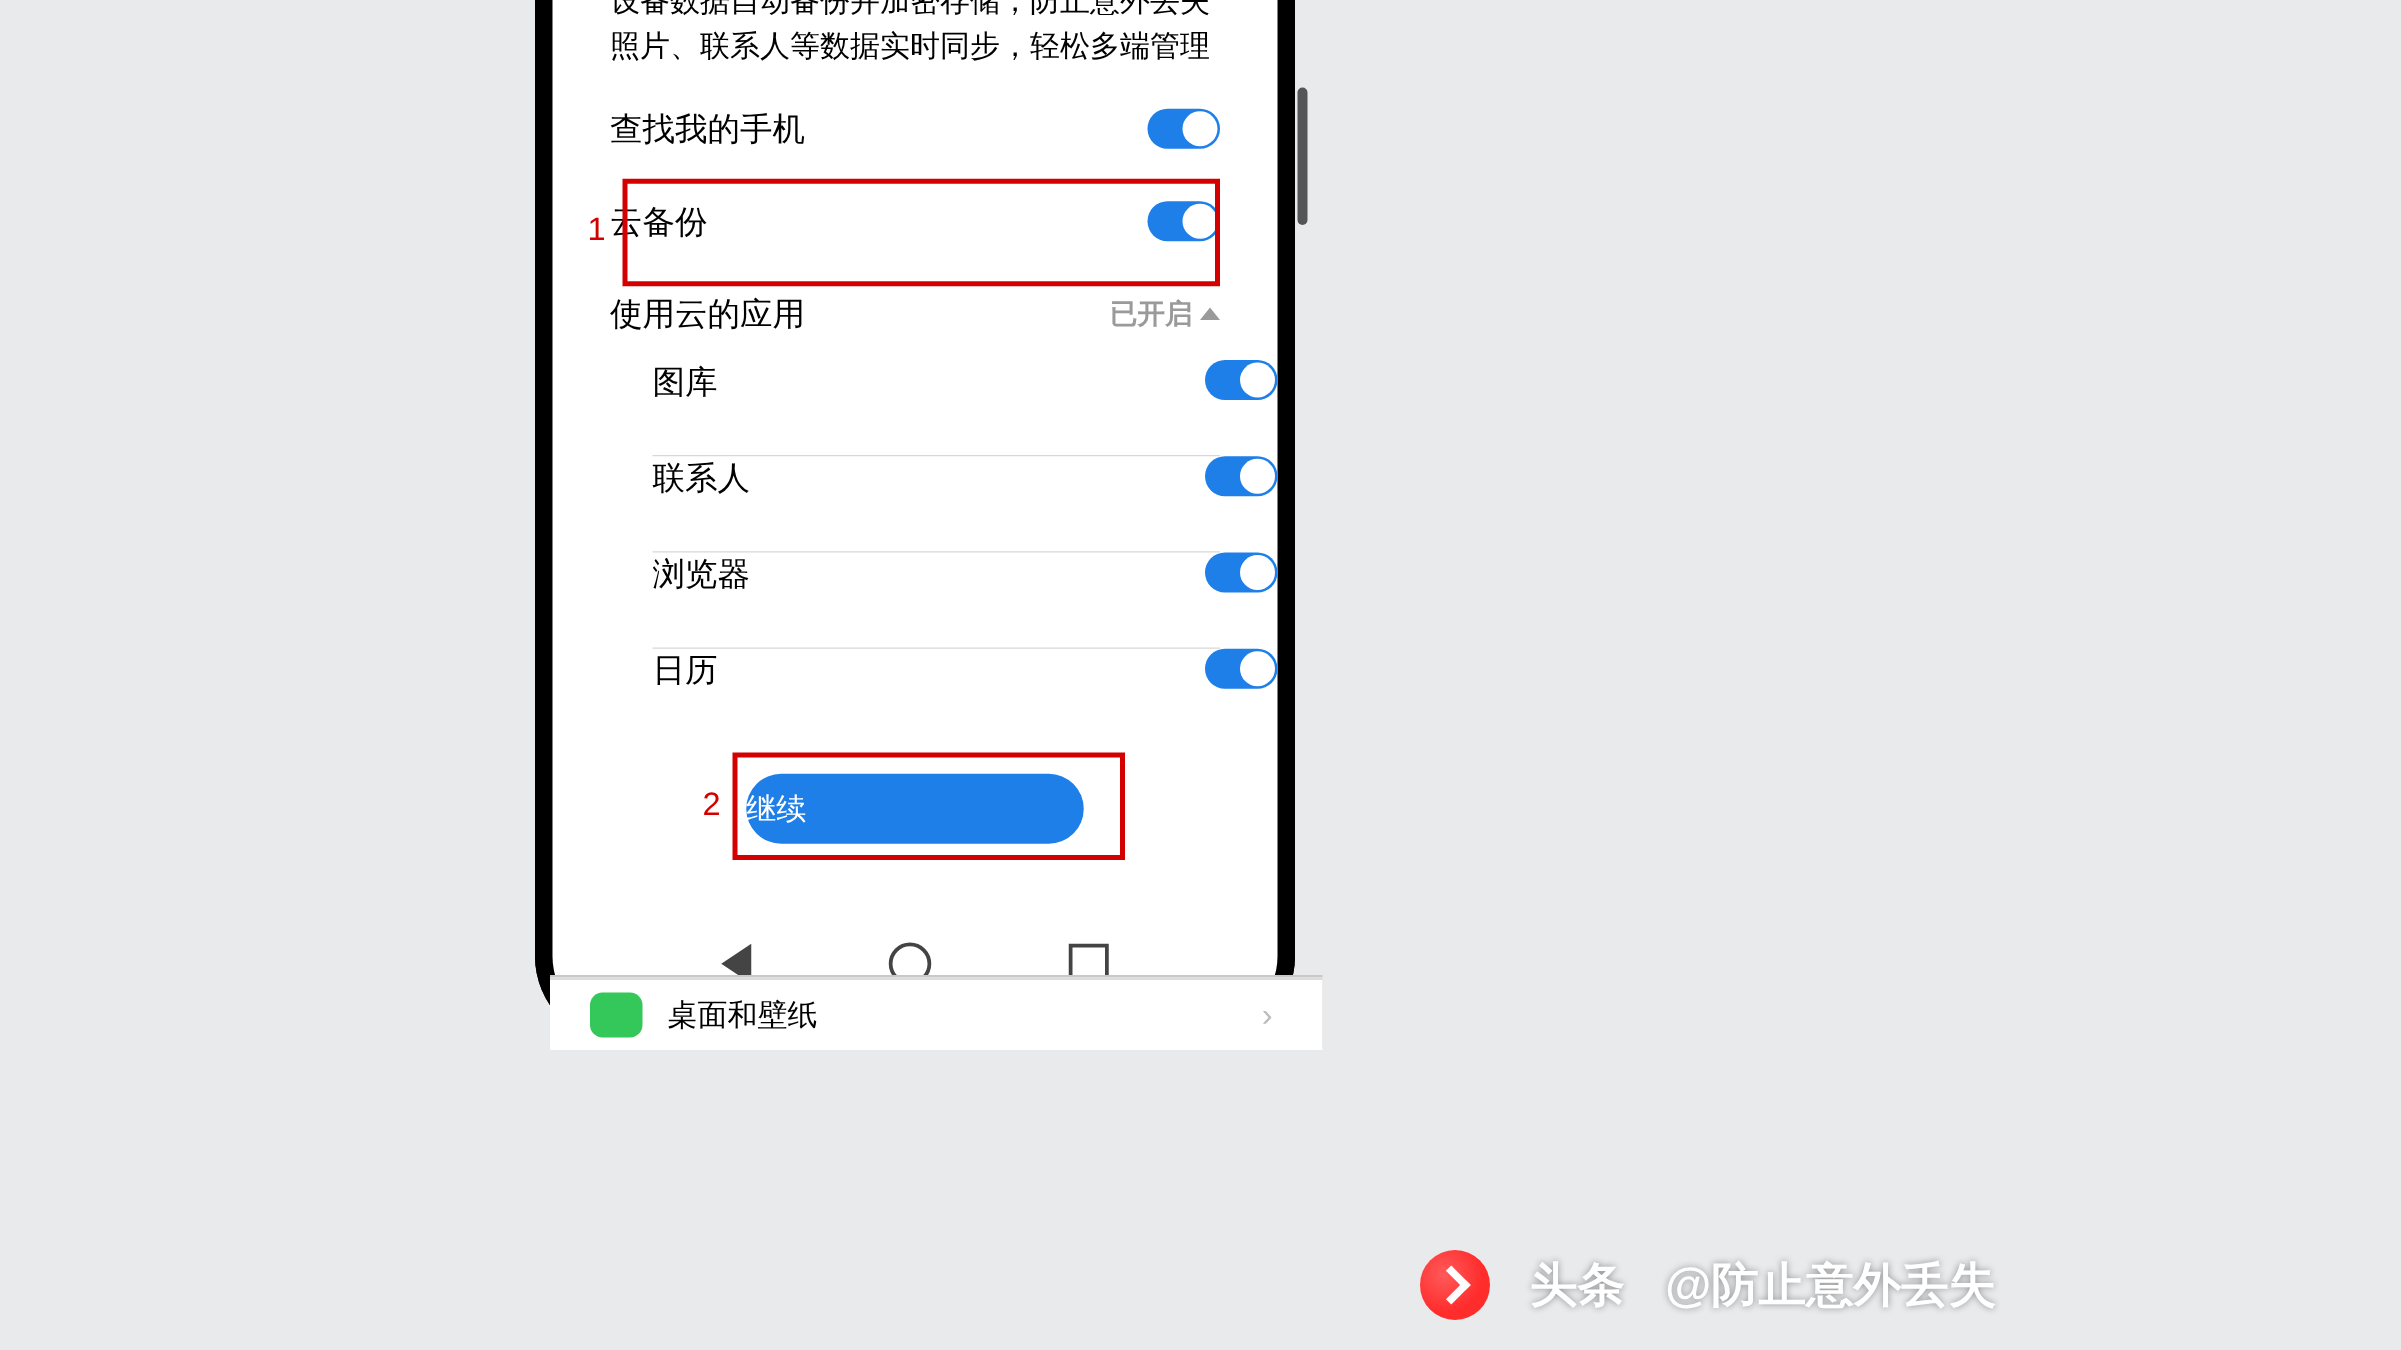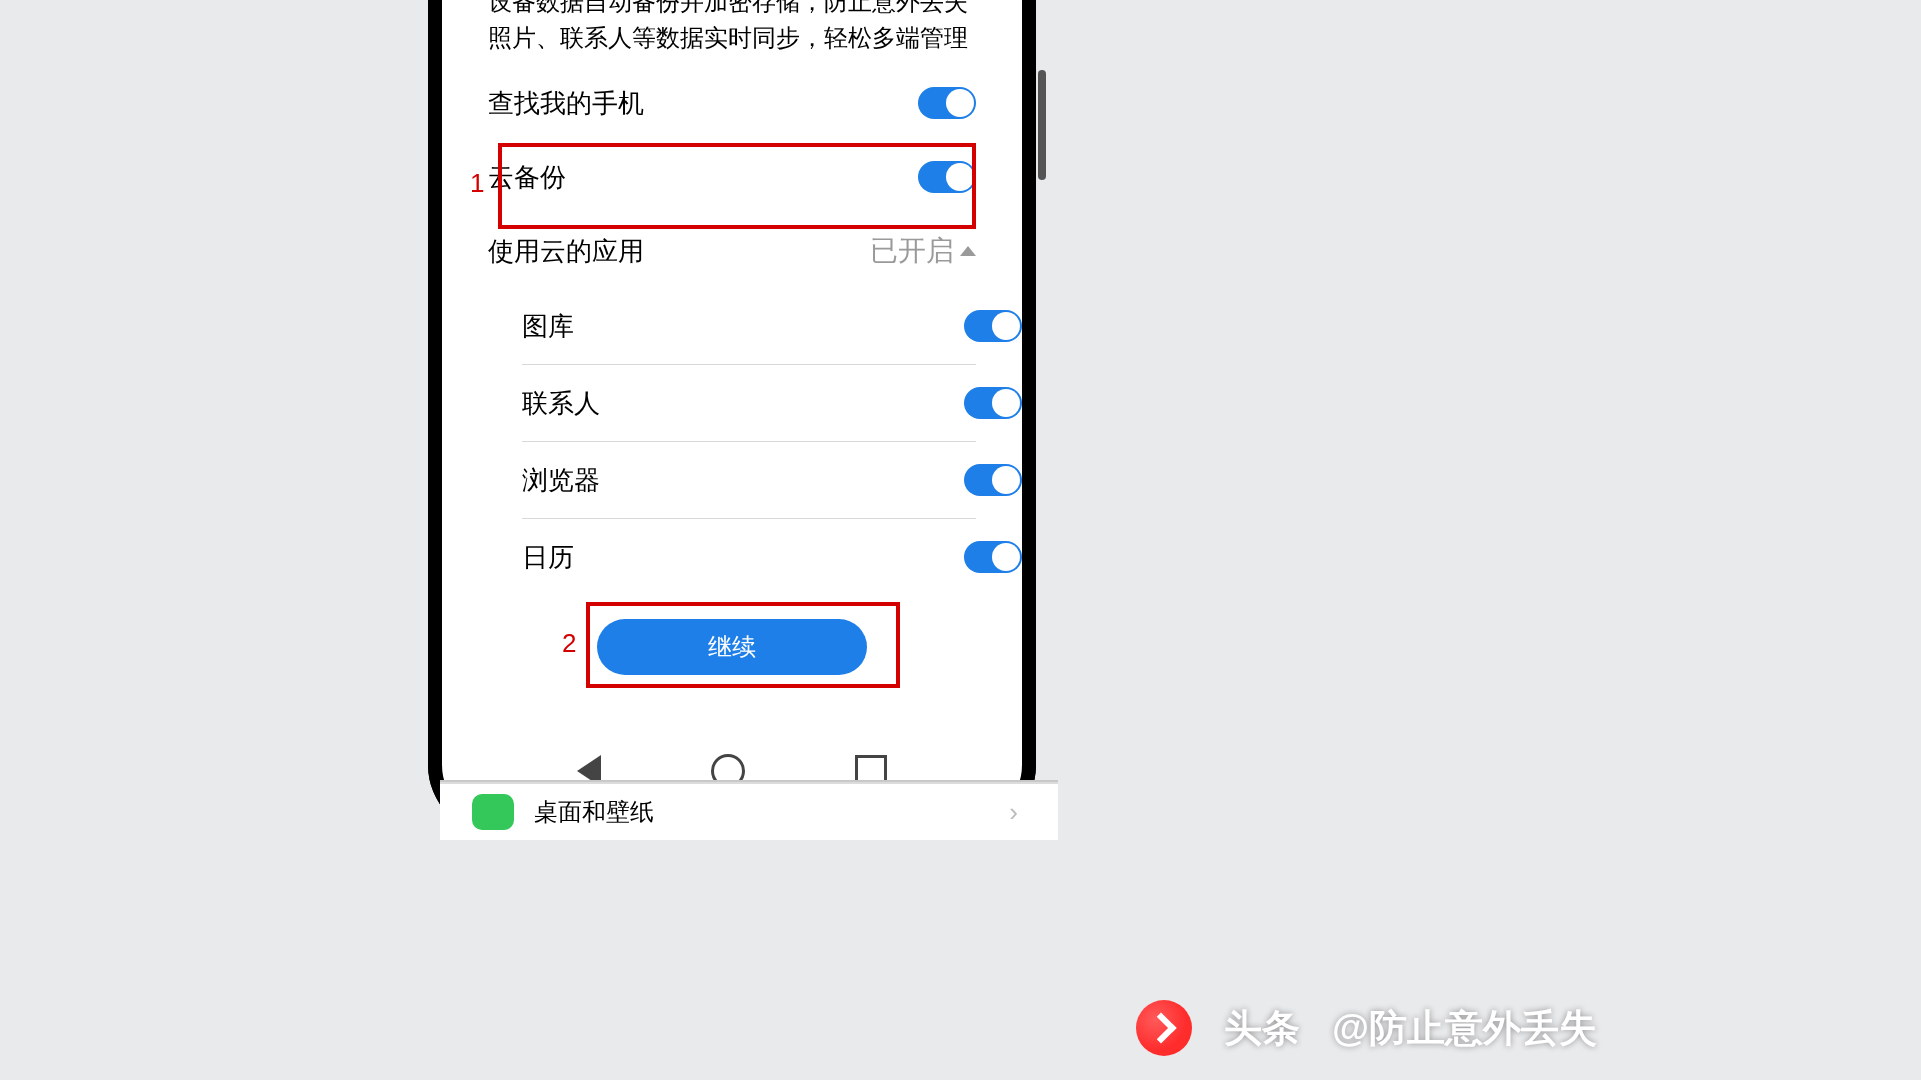--- a/index.html
+++ b/index.html
@@ -7,24 +7,24 @@
   
   .phone{position:absolute;left:428px;top:-360px;width:608px;height:1195px;border-radius:70px;background:#000;box-shadow:inset 0 0 0 10px #000;}
   .phone .side-btn{position:absolute;right:-10px;top:430px;width:8px;height:110px;background:#555;border-radius:4px;}
   .screen{position:absolute;left:14px;top:14px;right:14px;bottom:14px;border-radius:56px;background:#fff;overflow:hidden;}
   .content{position:absolute;left:0;right:0;top:0;bottom:0;padding-top:330px;}
   .desc{padding:0 46px 10px 46px;font-size:24px;line-height:36px;color:#000;}
   .row{display:flex;align-items:center;justify-content:space-between;padding:0 46px;height:74px;font-size:26px;color:#000;}
   .toggle{width:58px;height:32px;border-radius:16px;background:#1e7fe8;position:relative;}
   .toggle .knob{position:absolute;right:2px;top:2px;width:28px;height:28px;border-radius:50%;background:#fff;}
   .section-row{display:flex;align-items:center;justify-content:space-between;padding:0 46px;height:74px;font-size:26px;color:#000;}
-  .section-row .status{color:#9a9a9a;font-size:28px;display:flex;align-items:center;gap:6px;}
-  .sub{padding-left:80px;height:76px;display:flex;align-items:center;justify-content:space-between;font-size:26px;color:#000;}
+  .section-row .status{color:#9a9a9a;font-size:22px;display:flex;align-items:center;gap:6px;font-weight:bold;}
+  .sub{padding-left:80px;height:76px;display:flex;justify-content:space-between;font-size:26px;color:#000;}
   .divider{height:1px;background:#d8d8d8;margin-left:80px;margin-right:46px;}
-  .btn-continue{width:270px;height:56px;margin:24px auto 0;background:#1e7fe8;border-radius:28px;color:#fff;font-size:24px;display:flex;align-items:center;justify-content:center;}
+  .btn-continue{width:270px;height:56px;margin:24px auto 0;background:#1e7fe8;border-radius:28px;color:#fff;font-size:24px;display:flex;align-items:center;}
   .navbar{position:absolute;left:0;right:0;bottom:18px;height:64px;display:flex;align-items:center;justify-content:space-around;padding:0 80px;color:#444;}
   .nav-back{width:0;height:0;border-top:16px solid transparent;border-bottom:16px solid transparent;border-right:24px solid #444;}
   .nav-home{width:28px;height:28px;border:3px solid #444;border-radius:50%;}
   .nav-recent{width:26px;height:26px;border:3px solid #444;}
   .chevron-up{width:0;height:0;border-left:8px solid transparent;border-right:8px solid transparent;border-bottom:10px solid #9a9a9a;}
   
   .hl{position:absolute;border:4px solid #d40000;pointer-events:none;}
   .hl1{left:498px;top:143px;width:470px;height:78px;}
   .hl2{left:586px;top:602px;width:306px;height:78px;}
   .num{position:absolute;color:#d40000;font-size:26px;font-weight:500;pointer-events:none;}

